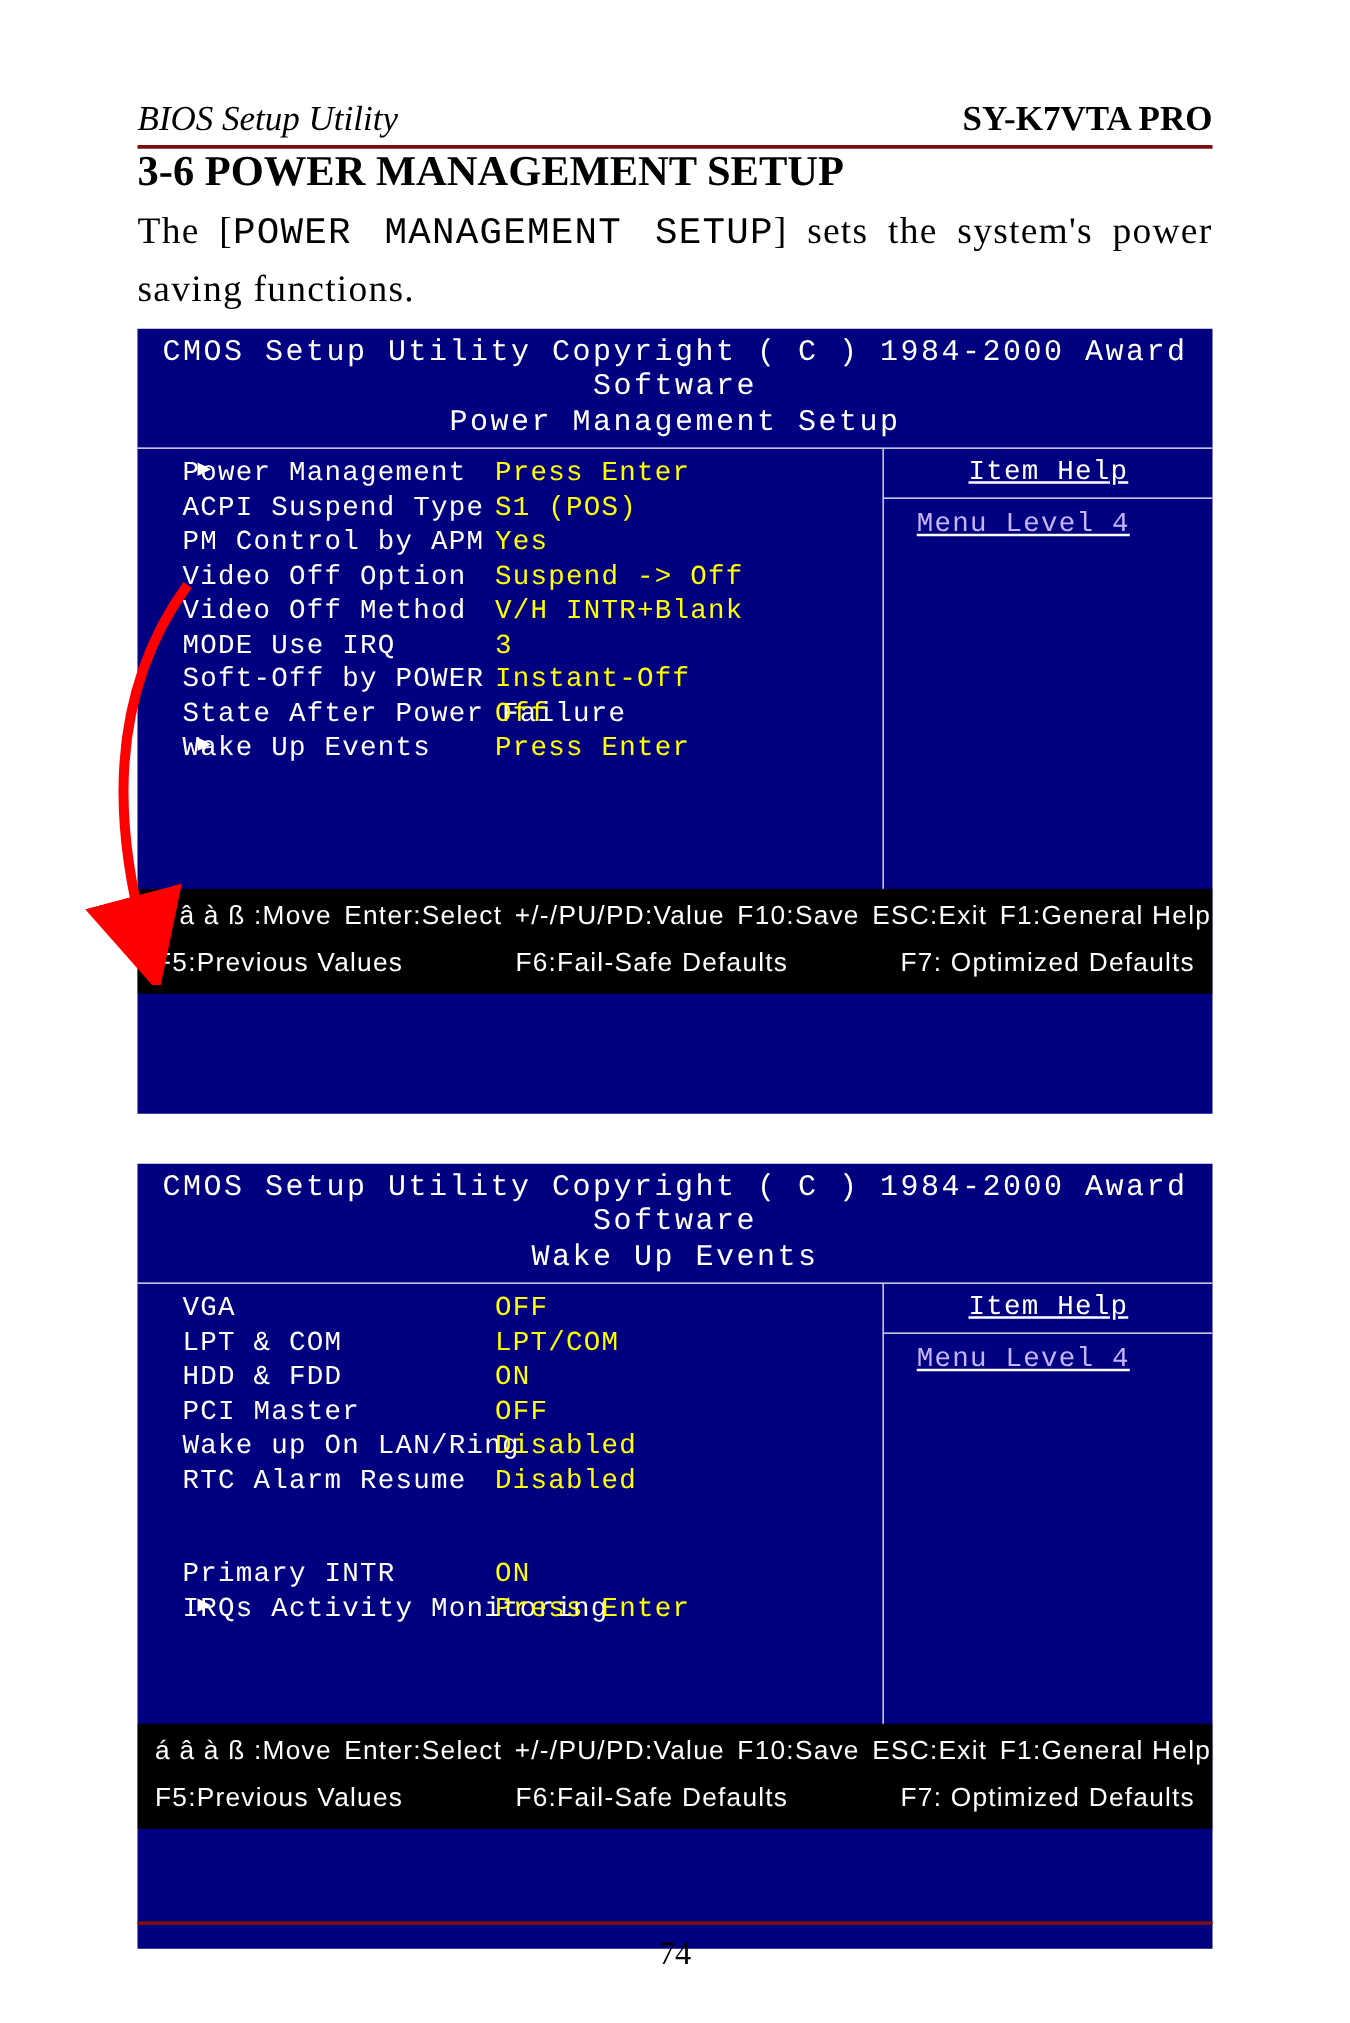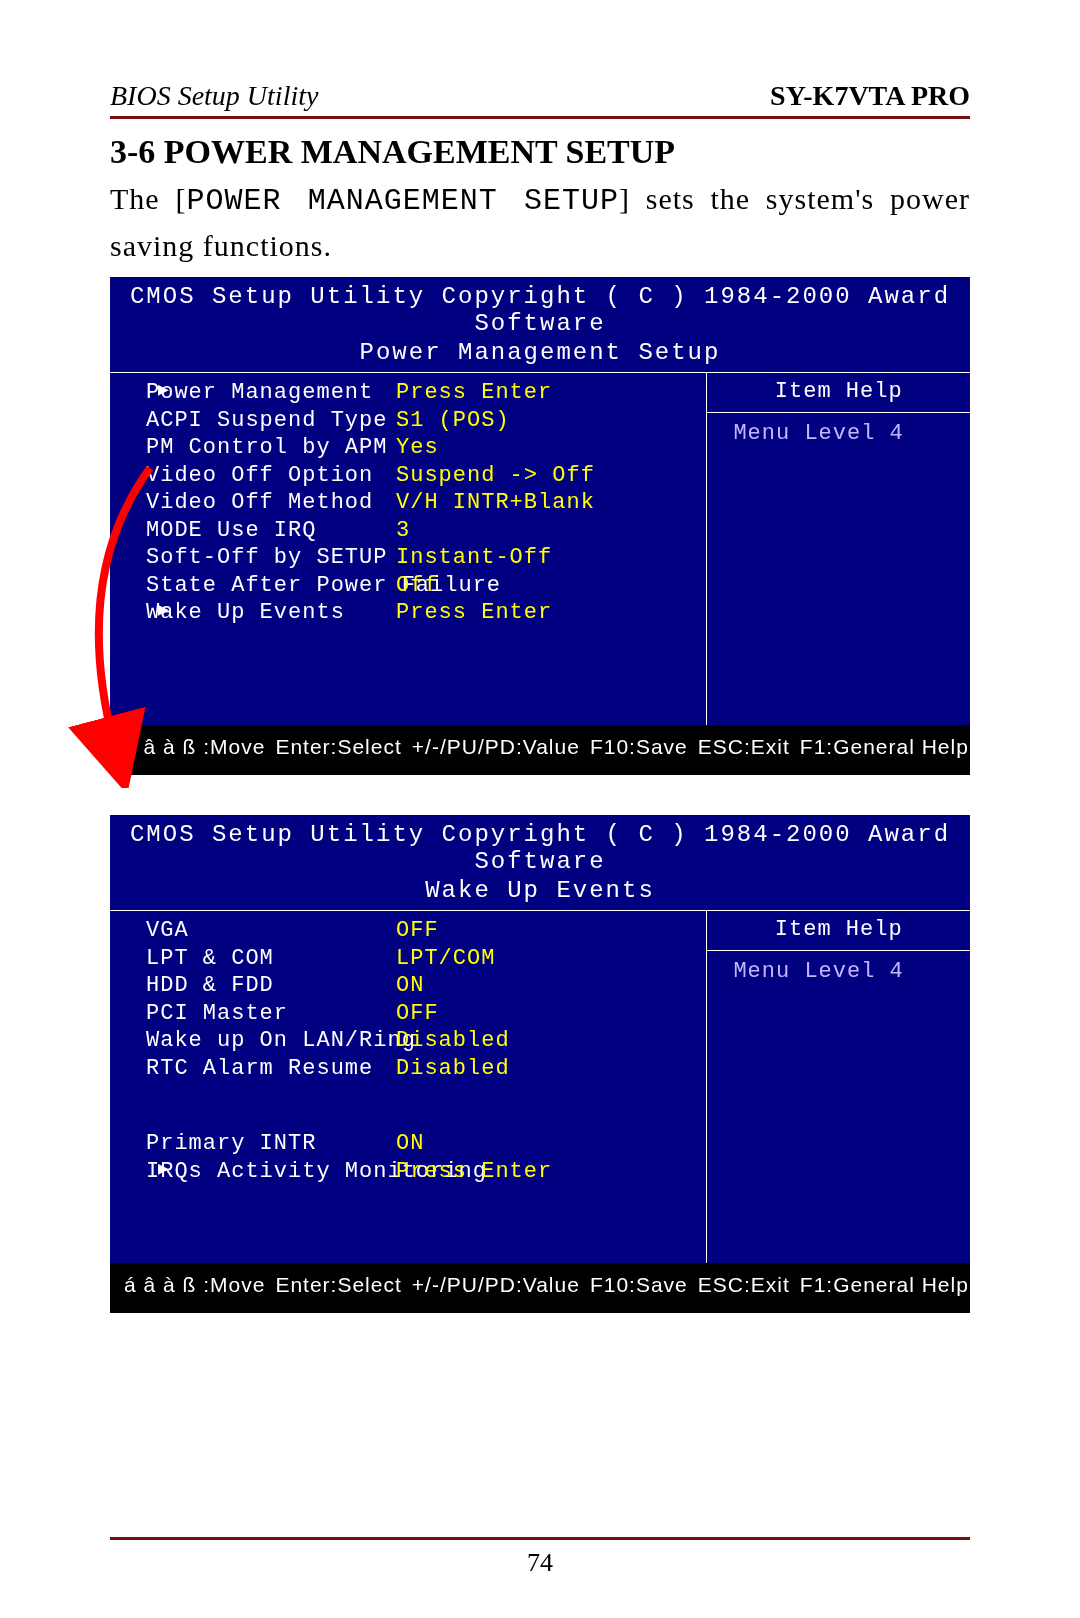--- a/index.html
+++ b/index.html
@@ -20,41 +20,40 @@
   .hdr {
     display: flex;
     justify-content: space-between;
     font-size: 28px;
     border-bottom: 3px solid #7a0d0d;
     padding-bottom: 4px;
   }
   .hdr-left { font-style: italic; }
   .hdr-right { font-weight: bold; }
   .section-title {
-    margin-top: 14px;
     font-size: 34px;
     font-weight: bold;
   }
   .intro {
     font-size: 30px;
     letter-spacing: 1px;
     margin-top: 6px;
     line-height: 1.45;
     text-align: justify;
   }
   .mono { font-family: "Courier New", monospace; letter-spacing: 1px; }
 
   .bios-box {
     margin-top: 10px;
     background: #000080;
     color: #fff;
     font-family: "Courier New", monospace;
     font-size: 22px;
     letter-spacing: 1px;
-    height: 498px;
+    height: 628px;
     position: relative;
     overflow: hidden;
   }
   .bios-title {
     text-align: center;
     padding: 6px 0 2px 0;
     font-size: 24px;
     letter-spacing: 2px;
   }
   .bios-sub {
@@ -70,20 +69,21 @@
   }
   .bios-left {
     flex: 0 0 64%;
     border-right: 1px solid #fff;
     padding: 6px 10px 6px 36px;
     position: relative;
   }
   .bios-right {
     flex: 1;
     padding: 6px 12px;
+    text-decoration: underline;
   }
   .row {
     display: flex;
     line-height: 1.25;
   }
   .row .k { width: 250px; color: #fff; white-space: pre; }
   .row .v { color: #ffff00; white-space: pre; }
   .tri {
     position: absolute;
     left: 12px;
@@ -179,21 +179,21 @@
           </div>
           <div class="row">
             <span class="k">Video Off Method</span>
             <span class="v">V/H INTR+Blank</span>
           </div>
           <div class="row">
             <span class="k">MODE Use IRQ</span>
             <span class="v">3</span>
           </div>
           <div class="row">
-            <span class="k">Soft-Off by SETUP</span>
+            <span class="k">Soft-Off by POWER</span>
             <span class="v">Instant-Off</span>
           </div>
           <div class="row">
             <span class="k">State After Power Failure</span>
             <span class="v">Off</span>
           </div>
           <div class="row" style="position: relative;">
             <span class="tri">▶</span>
             <span class="k">Wake Up Events</span>
             <span class="v">Press Enter</span>

